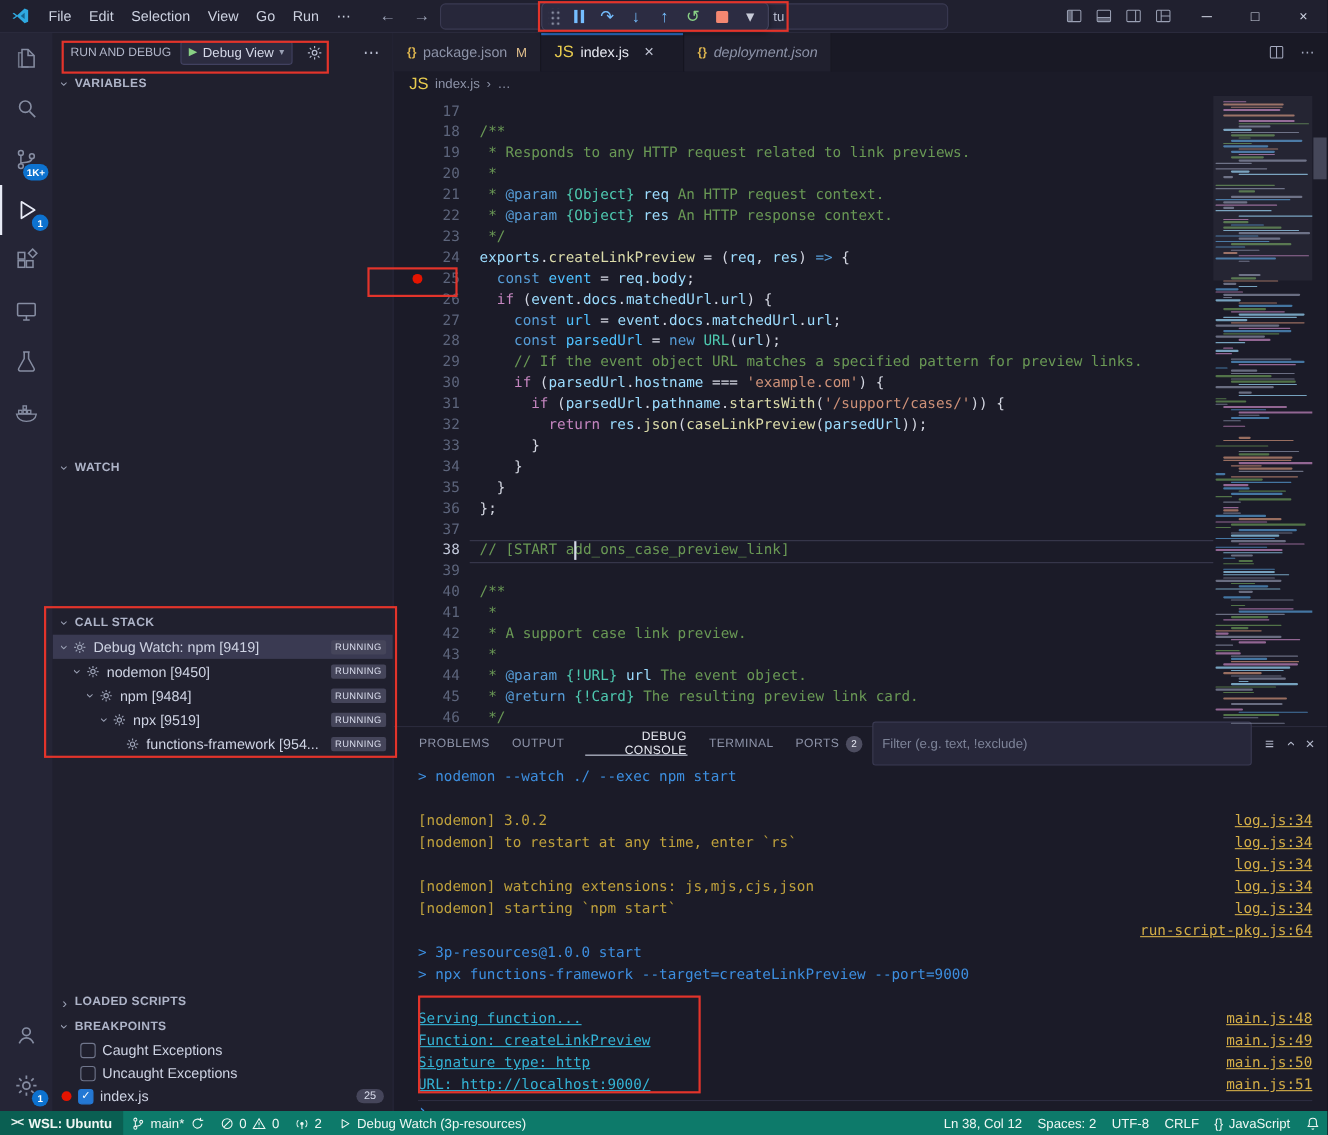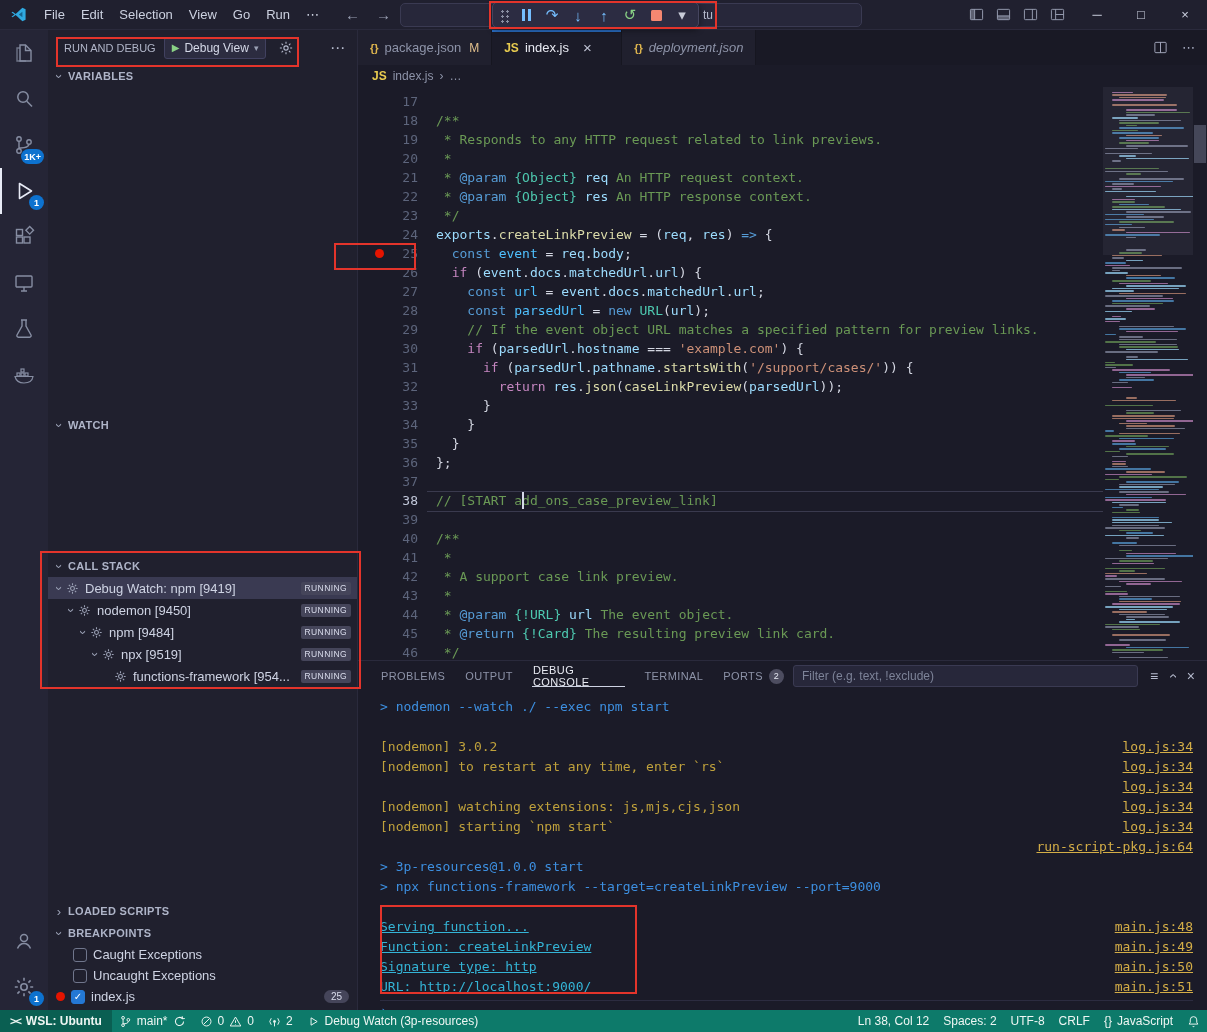--- a/index.html
+++ b/index.html
@@ -68,21 +68,21 @@
   .bp-count{margin-left:auto;background:#45455a;border-radius:9px;font-size:10px;padding:1px 7px;color:#dadded;}
 
   
   .editor-col{flex:1;display:flex;flex-direction:column;background:#1b1b28;min-width:0;}
   .tabbar{height:35px;background:#191925;display:flex;align-items:stretch;flex:none;}
   .tabs{display:flex;}
   .tab{display:flex;align-items:center;gap:6px;padding:0 12px;background:#20202e;border-right:1px solid #161620;color:#8d93a8;font-size:13px;cursor:pointer;position:relative;min-width:130px;}
   .tab.active{background:#1b1b28;color:#e8eaf2;}
   .tab.active::before{content:'';position:absolute;top:0;left:0;right:0;height:1.5px;background:#2a6dc2;}
   .tab.preview .tab-name{font-style:italic;}
-  .fi-js{color:#e7cb4f;font-weight:bold;font-size:12px;}
+  .fi-js{color:#e7cb4f;font-weight:normal;font-size:15px;}
   .fi-json{color:#dfb64e;font-weight:bold;font-size:11px;}
   .git-badge{color:#e2c08d;font-size:12px;margin-left:2px;}
   .tab-close{font-size:15px;color:#c0c4d4;margin-left:8px;}
   .tab-actions{margin-left:auto;display:flex;align-items:center;gap:14px;padding-right:12px;color:#a6abc0;}
   .tab-actions svg{width:15px;height:15px;display:block;}
   .breadcrumbs{height:22px;display:flex;align-items:center;gap:6px;padding-left:14px;font-size:12px;color:#8d93a8;flex:none;}
   .code-area{position:relative;flex:1;overflow:hidden;}
   .code-lines{position:absolute;left:0;top:5px;right:104px;}
   .code-line{display:flex;height:19px;line-height:19px;font-family:"DejaVu Sans Mono","Liberation Mono",monospace;font-size:13px;position:relative;}
   .gutter{width:69px;flex:none;display:flex;}
@@ -98,25 +98,25 @@
   .minimap{position:absolute;right:14px;top:0;bottom:0;width:90px;padding-top:2px;overflow:hidden;}
   .mm-line{height:1.5px;margin-bottom:1.05px;border-radius:1px;opacity:.7;}
   .mm-viewport{position:absolute;right:14px;top:0;width:90px;height:168px;background:rgba(200,205,230,.06);pointer-events:none;}
   .scroll-thumb{position:absolute;right:1px;top:38px;width:12px;height:38px;background:rgba(150,155,180,.35);}
 
   
   .panel{height:350px;border-top:1px solid #2a2a3c;display:flex;flex-direction:column;flex:none;}
   .panel-header{height:30px;display:flex;align-items:center;padding:0 12px 0 14px;flex:none;}
   .panel-tabs{display:flex;gap:2px;height:100%;}
   .p-tab{display:flex;align-items:center;gap:6px;padding:0 9px;font-size:11px;color:#8d93a8;letter-spacing:.4px;position:relative;cursor:pointer;}
-  .p-tab.active{color:#e8eaf2;}
+  .p-tab.active{color:#e8eaf2;text-align:right;}
   .p-tab.active::after{content:'';position:absolute;left:8px;right:8px;bottom:4px;height:1px;background:#ced3e3;}
   .p-badge{background:#4d4d60;color:#e6e8f2;font-size:9px;min-width:15px;height:15px;border-radius:8px;display:flex;align-items:center;justify-content:center;}
   .panel-controls{margin-left:auto;display:flex;align-items:center;gap:12px;}
-  .filter-input{width:345px;height:22px;background:#27273a;border:1px solid #3a3a52;border-radius:3px;color:#c8cdde;font-size:12px;padding:0 8px;outline:none;font-family:"Liberation Sans",sans-serif;}
+  .filter-input{width:345px;height:40px;background:#27273a;border:1px solid #3a3a52;border-radius:3px;color:#c8cdde;font-size:12px;padding:0 8px;outline:none;font-family:"Liberation Sans",sans-serif;}
   .filter-input::placeholder{color:#7d8398;}
   .panel-icon{color:#b6bbce;font-size:14px;cursor:pointer;line-height:1;}
   .chev-up{display:inline-block;transform:rotate(-90deg);font-size:14px;}
   .console{flex:1;padding:6px 14px 0 22px;font-family:"DejaVu Sans Mono","Liberation Mono",monospace;font-size:13px;overflow:hidden;display:flex;flex-direction:column;}
   .console-row{height:20px;line-height:20px;display:flex;flex:none;}
   .c-text{white-space:pre;color:#cfd3e2;}
   .c-cmd{color:#3d8fe0;}
   .c-log{color:#bfa13c;}
   .c-info{color:#34b4d6;text-decoration:underline;}
   .c-link{margin-left:auto;color:#d4ae47;text-decoration:underline;cursor:pointer;white-space:nowrap;}

